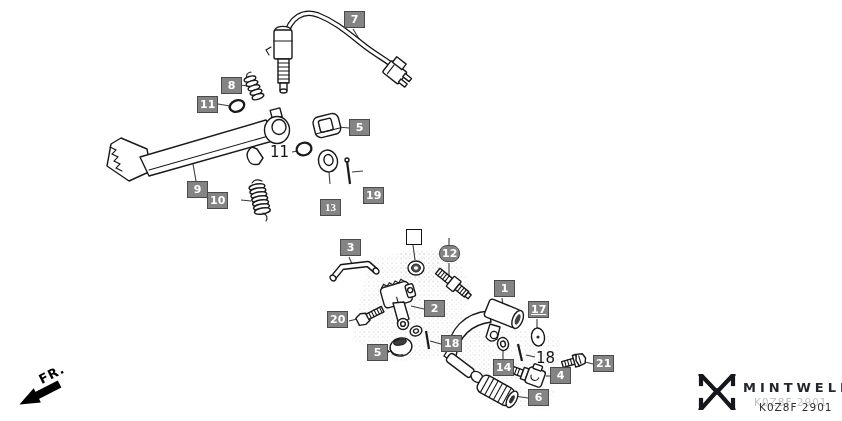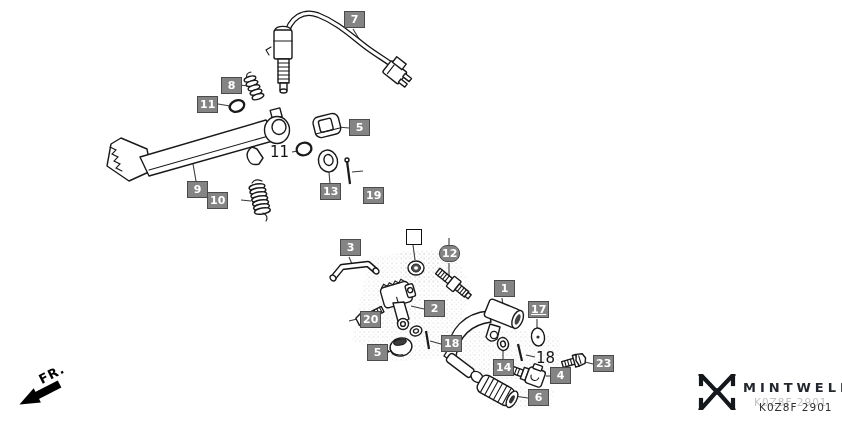--- a/index.html
+++ b/index.html
@@ -251,33 +251,33 @@
       <ellipse cx="514" cy="390.5" rx="2" ry="4.5" fill="#333"></ellipse>
     </g>
   </svg>
 
   <div class="plabel" style="left:344px;top:11px;">7</div>
   <div class="plabel" style="left:221px;top:77px;">8</div>
   <div class="plabel" style="left:197px;top:96px;">11</div>
   <div class="plabel" style="left:187px;top:181px;">9</div>
   <div class="plabel" style="left:207px;top:192px;">10</div>
   <div class="plabel" style="left:349px;top:119px;">5</div>
-  <div class="plabel" style="left:320px;top:183px;">13</div>
+  <div class="plabel" style="left:320px;top:199px;font-family:Liberation Serif, serif;">13</div>
   <div class="plabel" style="left:363px;top:162px;margin-top:25px;">19</div>
   <div class="plabel" style="left:340px;top:239px;">3</div>
   <div class="plabel" style="left:439px;top:245px;border-radius:8px;">12</div>
   <div class="plabel" style="left:494px;top:280px;">1</div>
   <div class="plabel" style="left:424px;top:300px;">2</div>
-  <div class="plabel" style="left:327px;top:311px;margin-left:33px;">20</div>
+  <div class="plabel" style="left:327px;top:311px;">20</div>
   <div class="plabel" style="left:528px;top:301px;text-decoration:underline;">17</div>
   <div class="plabel" style="left:441px;top:335px;">18</div>
   <div class="plabel" style="left:367px;top:344px;">5</div>
   <div class="plabel" style="left:493px;top:359px;">14</div>
   <div class="plabel" style="left:550px;top:367px;">4</div>
-  <div class="plabel" style="left:593px;top:355px;">23</div>
+  <div class="plabel" style="left:593px;top:355px;">21</div>
   <div class="plabel" style="left:528px;top:389px;">6</div>
 
   <div class="ptext" style="left:270px;top:143px;">11</div>
   <div class="ptext" style="left:536px;top:349px;">18</div>
 
   <div class="blankbox"></div>
 
   <div class="fr">
     <span class="fr-head"></span>
     <span class="fr-bar"></span>

